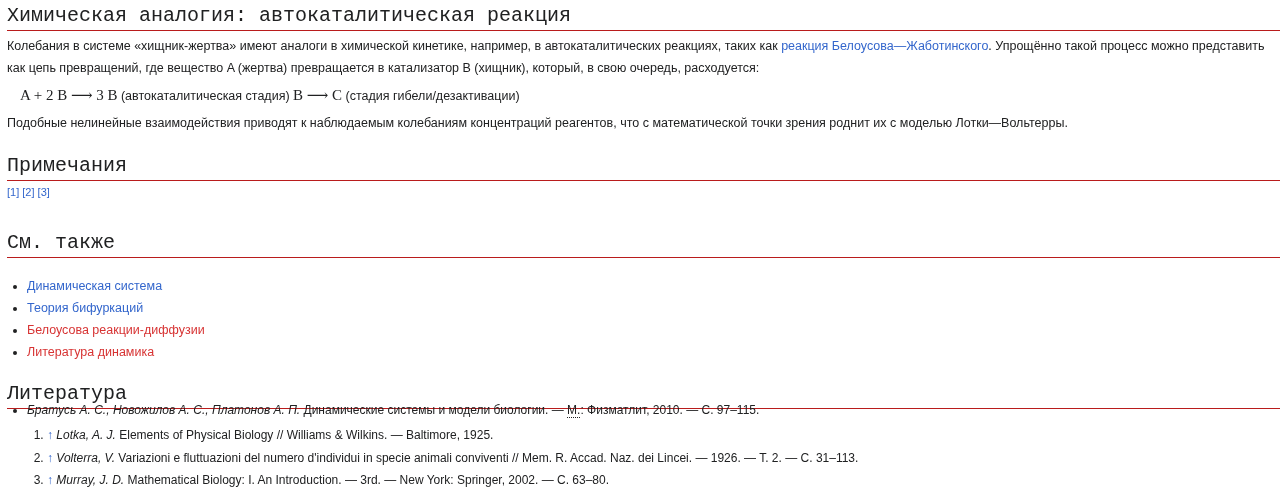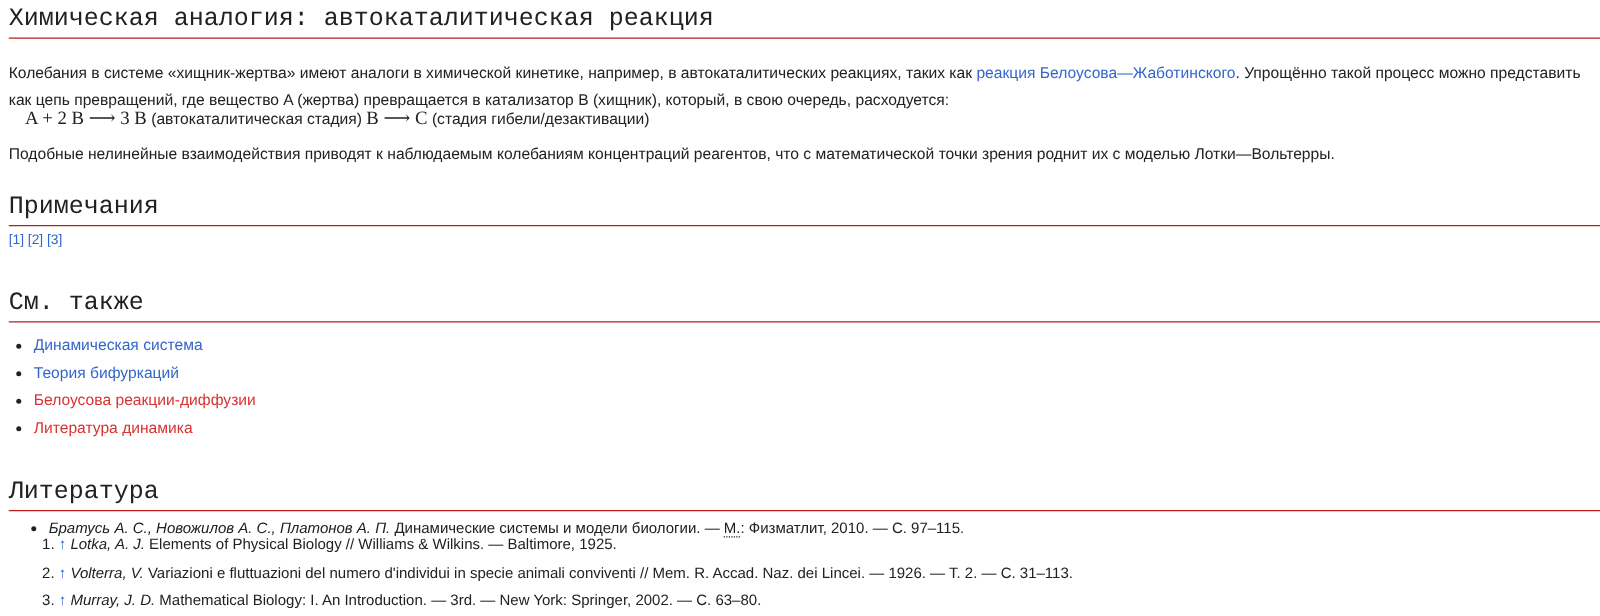--- a/index.html
+++ b/index.html
@@ -19,30 +19,30 @@
     padding: 0 0 1px 0;
     border-bottom: 1px solid #b91c1c;
     color: #202122;
   }
   p { margin: 0; line-height: 22px; }
   a { text-decoration: none; }
   .blue { color: #3366cc; }
   .red { color: #d73333; }
   .math { font-family: "Liberation Serif", "DejaVu Serif", serif; font-size: 15px; }
   .sec1-h { position: absolute; top: 3px; left: 7px; right: 0; }
-  .sec1-p1 { position: absolute; top: 35px; left: 7px; right: 10px; margin-top: 12px; }
+  .sec1-p1 { position: absolute; top: 35px; left: 7px; right: 10px; }
   .sec1-eq { position: absolute; top: 84px; left: 20px; }
   .sec1-p2 { position: absolute; top: 112px; left: 7px; }
   .sec2-h { position: absolute; top: 153px; left: 7px; right: 0; }
   .notes { position: absolute; top: 186px; left: 7px; font-size: 11px; }
   .sec3-h { position: absolute; top: 230px; left: 7px; right: 0; }
-  ul.see { position: absolute; top: 259px; left: 7px; margin: 0; padding: 6px 0 0 20px; list-style: disc; }
+  ul.see { position: absolute; top: 259px; left: 7px; margin: 0; padding: 16px 0 0 20px; list-style: disc; }
   ul.see li { line-height: 22px; font-size: 12.5px; }
   .sec4-h { position: absolute; top: 369px; left: 7px; right: 0; margin-top: 12px; }
-  ul.lit { position: absolute; top: 399px; left: 7px; margin: 12px; padding: 0 0 0 20px; list-style: disc; }
+  ul.lit { position: absolute; top: 399px; left: 7px; margin: 0; padding: 0 0 0 20px; list-style: disc; }
   ul.lit li { line-height: 22px; font-size: 12px; }
   ol.refs { position: absolute; top: 424px; left: 7px; margin: 0; padding: 0 0 0 40px; }
   ol.refs li { line-height: 22.5px; font-size: 12px; }
   .up { color: #3366cc; }
   .abbr { border-bottom: 1px dotted #202122; }
   i { font-style: italic; }
 </style>
 </head>
 <body>
 

